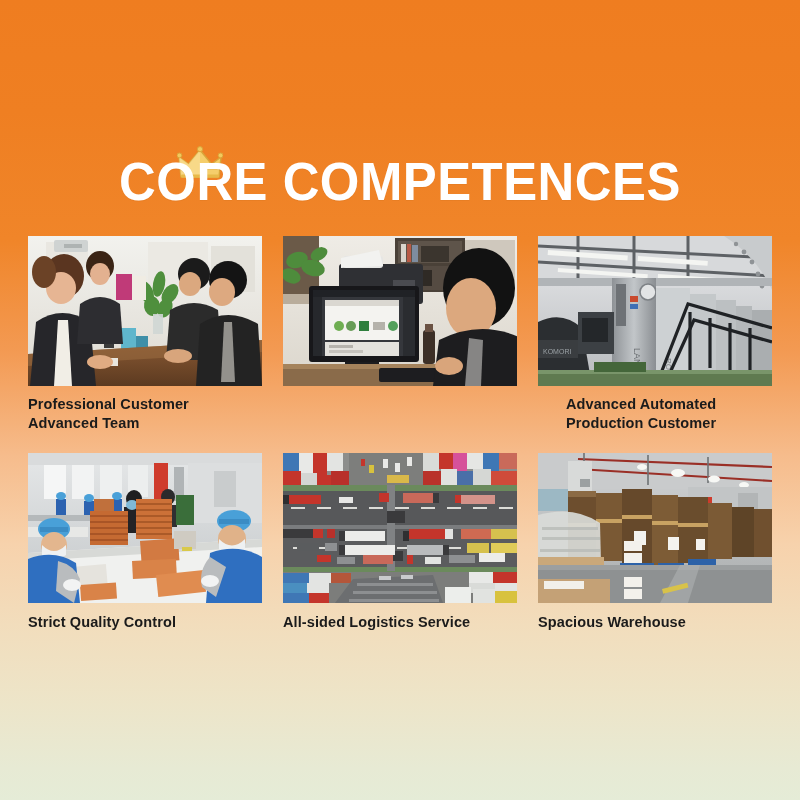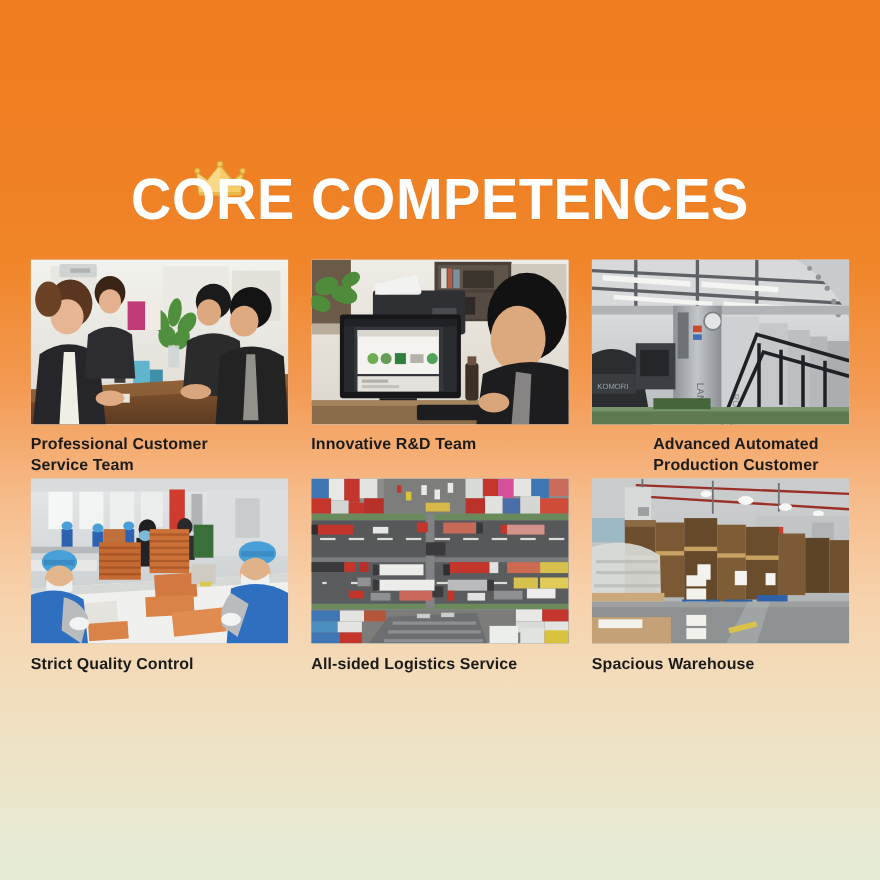--- a/index.html
+++ b/index.html
@@ -68,21 +68,21 @@
     top: 236px;
     left: 28px;
     width: 744px;
   }
 
   .row {
     display: flex;
     gap: 21px;
   }
 
-  .row-2 { margin-top: 2px; }
+  .row-2 { margin-top: 20px; }
 
   .cell {
     width: 234px;
   }
 
   .photo {
     position: relative;
     width: 234px;
     height: 150px;
     overflow: hidden;
@@ -93,21 +93,21 @@
 
   .caption {
     margin-top: 9px;
     font-size: 14.5px;
     font-weight: bold;
     line-height: 19px;
     color: #1b1b1b;
     letter-spacing: 0.1px;
   }
 
-  .caption.left-align { text-align: center; padding-left: 28px; }
+  .caption.left-align { text-align: left; padding-left: 28px; }
 
   .row-2 .caption { margin-top: 10px; }
 </style>
 </head>
 <body>
 
 <div class="poster">
 
   <div class="title-block">
     <svg class="crown-icon" viewBox="0 0 46 34">
@@ -187,21 +187,21 @@
               <ellipse cx="194" cy="56" rx="13" ry="14" fill="#dda980"></ellipse>
               <path d="M172 88 q28 -18 58 0 l4 62 l-66 0 Z" fill="#232323"></path>
               <path d="M196 86 l8 0 l3 60 l-14 0 Z" fill="#f0ede4" opacity="0.55"></path>
             </g>
             <ellipse cx="150" cy="120" rx="14" ry="7" fill="#d8a57c"></ellipse>
             <ellipse cx="72" cy="126" rx="13" ry="7" fill="#e0ab82"></ellipse>
           </svg>
         </div>
         <div class="caption">
           <span>Professional Customer</span><br>
-          <span>Service Team</span>
+          <span>Advanced Team</span>
         </div>
       </div>
 
       <div class="cell">
         <div class="photo">
           <svg viewBox="0 0 234 150" preserveAspectRatio="none">
             <defs>
               <linearGradient id="g2bg" x1="0" y1="0" x2="0" y2="1">
                 <stop offset="0" stop-color="#efece6"></stop>
                   <stop offset="1" stop-color="#dbd6cc"></stop>
@@ -261,21 +261,20 @@
               <ellipse cx="188" cy="72" rx="25" ry="30" fill="#dca87e"></ellipse>
               <path d="M156 104 q44 -22 86 0 l0 46 l-92 0 Z" fill="#1d1d1f"></path>
               <path d="M186 102 l14 2 l-2 46 l-16 0 Z" fill="#f0eee9" opacity="0.5"></path>
               <ellipse cx="166" cy="130" rx="14" ry="9" fill="#d9a57b"></ellipse>
             </g>
 
             <rect x="140" y="94" width="12" height="34" rx="3" fill="#3c2f26"></rect>
             <rect x="142" y="88" width="8" height="8" fill="#6b5243"></rect>
           </svg>
         </div>
-        <div class="caption">Innovative R&amp;D Team</div>
       </div>
 
       <div class="cell">
         <div class="photo">
           <svg viewBox="0 0 234 150" preserveAspectRatio="none">
             <defs>
               <linearGradient id="g3bg" x1="0" y1="0" x2="0" y2="1">
                 <stop offset="0" stop-color="#e9eaec"></stop>
                   <stop offset="1" stop-color="#b7babd"></stop>
               </linearGradient>

